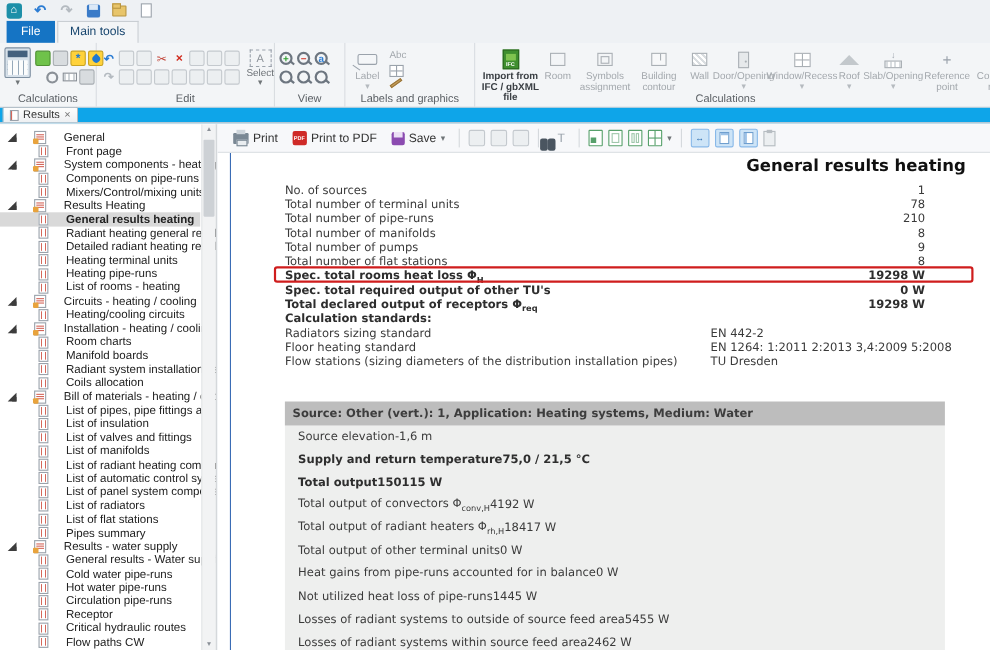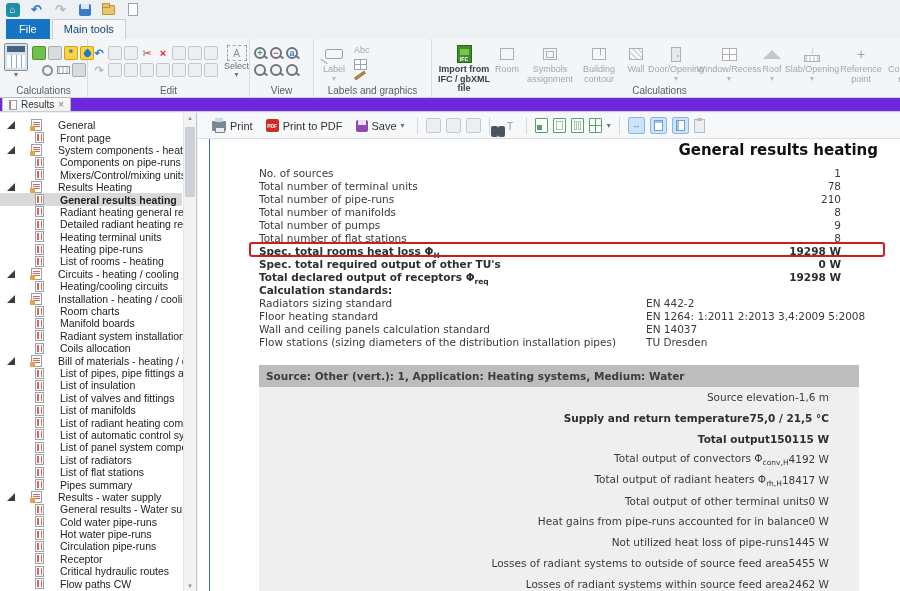--- a/index.html
+++ b/index.html
@@ -80,21 +80,21 @@
   .i-door { width:10px; height:15px; border:1px solid #aab0b5; background:#e6e9eb; position:relative; }
   .i-door::after { content:""; position:absolute; right:1px; top:7px; width:2px; height:2px; background:#aab0b5; border-radius:50%; }
   .i-window { width:15px; height:13px; border:1px solid #aab0b5;
      background:linear-gradient(#aab0b5,#aab0b5) 50% 0/1px 100% no-repeat, linear-gradient(#aab0b5,#aab0b5) 0 50%/100% 1px no-repeat,#fff; }
   .i-roof { width:0; height:0; border-left:9px solid transparent; border-right:9px solid transparent; border-bottom:9px solid #c3c8cc; position:relative; }
   .i-slab { width:16px; height:7px; border:1px solid #aab0b5; background:repeating-linear-gradient(90deg,#d9dde0 0 2px,#fff 2px 4px); }
   .i-refpoint { font-size:14px; color:#9aa2ab; line-height:1; }
   .i-compass { width:15px; height:15px; background:#9aa2ab; clip-path:polygon(50% 0,60% 40%,100% 50%,60% 60%,50% 100%,40% 60%,0 50%,40% 40%); position:relative; }
 
   
-  .docstrip { position:absolute; top:98px; left:0; right:0; height:14px; background:#6d28d9; border-bottom:1px solid #c8cdd2; display:flex; align-items:flex-end; padding-left:2px; }
+  .docstrip { position:absolute; top:98px; left:0; right:0; height:14px; background:#0ea5e9; border-bottom:1px solid #c8cdd2; display:flex; align-items:flex-end; padding-left:2px; }
   .doctab { height:14px; background:linear-gradient(#fdfdfd,#eef0f2); border:1px solid #b5bac0; border-bottom:none; border-radius:2px 2px 0 0; display:flex; align-items:center; gap:4px; padding:0 6px; font-size:10px; color:#333; }
   .doctab .ticon-sm { width:8px; height:10px; background:#fff; border:1px solid #9aa2ab; box-shadow:inset 1px 0 0 #d4675b; }
   .doctab .x { color:#777; font-size:10px; }
 
   
   .tree { position:absolute; top:113px; left:0; width:197px; bottom:0; background:#fff; border-right:1px solid #c5c9cd; overflow:hidden; }
   .tree-inner { position:absolute; top:6px; left:0; right:13px; }
   .trow { height:12.4px; display:flex; align-items:center; gap:16px; font-size:10.5px; color:#222; white-space:nowrap; width:max-content; padding-right:5px; }
   .trow.l0 { padding-left:7px; }
   .trow.l1 { padding-left:35px; }
@@ -146,21 +146,21 @@
   .srow .rv { text-align:right; }
   .srow.b { font-weight:bold; color:#2e2e2e; }
   sub { font-size:7.5px; }
   .stdblock { position:absolute; left:61px; top:158px; width:640px; }
   .stdrow { height:13px; position:relative; font-size:10.5px; line-height:13px; white-space:nowrap; }
   .stdrow .rv { position:absolute; left:387px; top:0; }
   .annbox { position:absolute; left:51px; top:103px; width:636px; height:15px; border:2px solid #cf1d1d; border-radius:3px; pointer-events:none; }
   .srcsec { position:absolute; left:61px; top:226px; width:600px; }
   .srchead { height:22px; background:#bdbdbd; color:#3d3d3d; font-weight:bold; font-size:10.5px; line-height:22px; padding-left:7px; white-space:nowrap; }
   .srcbody { background:#eeefee; }
-  .srcrow { height:20.7px; display:flex; justify-content:flex-end; align-items:center; font-size:10.5px; padding:0 30px 0 12px; white-space:nowrap; }
+  .srcrow { height:20.7px; display:flex; justify-content:flex-start; align-items:center; font-size:10.5px; padding:0 30px 0 12px; white-space:nowrap; }
   .srcrow.b { font-weight:bold; color:#2e2e2e; }
 </style>
 </head>
 <body>
 
 <div class="titlebar">
   <span class="qa">
       <span class="i-applogo">⌂</span>
     </span>
   <span class="qa glyph-blue">↶</span>
@@ -666,24 +666,20 @@
     <div class="stdblock" id="std-mount">
         <div class="stdrow">
     <span class="rl-text">Radiators sizing standard</span>
     <span class="rv">EN 442-2</span>
   </div>
         <div class="stdrow">
     <span class="rl-text">Floor heating standard</span>
     <span class="rv">EN 1264: 1:2011 2:2013 3,4:2009 5:2008</span>
   </div>
         <div class="stdrow">
-    <span class="rl-text">Wall and ceiling panels calculation standard</span>
-    <span class="rv">EN 14037</span>
-  </div>
-        <div class="stdrow">
     <span class="rl-text">Flow stations (sizing diameters of the distribution installation pipes)</span>
     <span class="rv">TU Dresden</span>
   </div>
       </div>
 
     <div class="srcsec">
       <div class="srchead">Source: Other (vert.): 1, Application: Heating systems, Medium: Water</div>
       <div class="srcbody" id="src-mount">
           <div class="srcrow">
     <span class="rl"><span class="rl-text">Source elevation</span></span>

